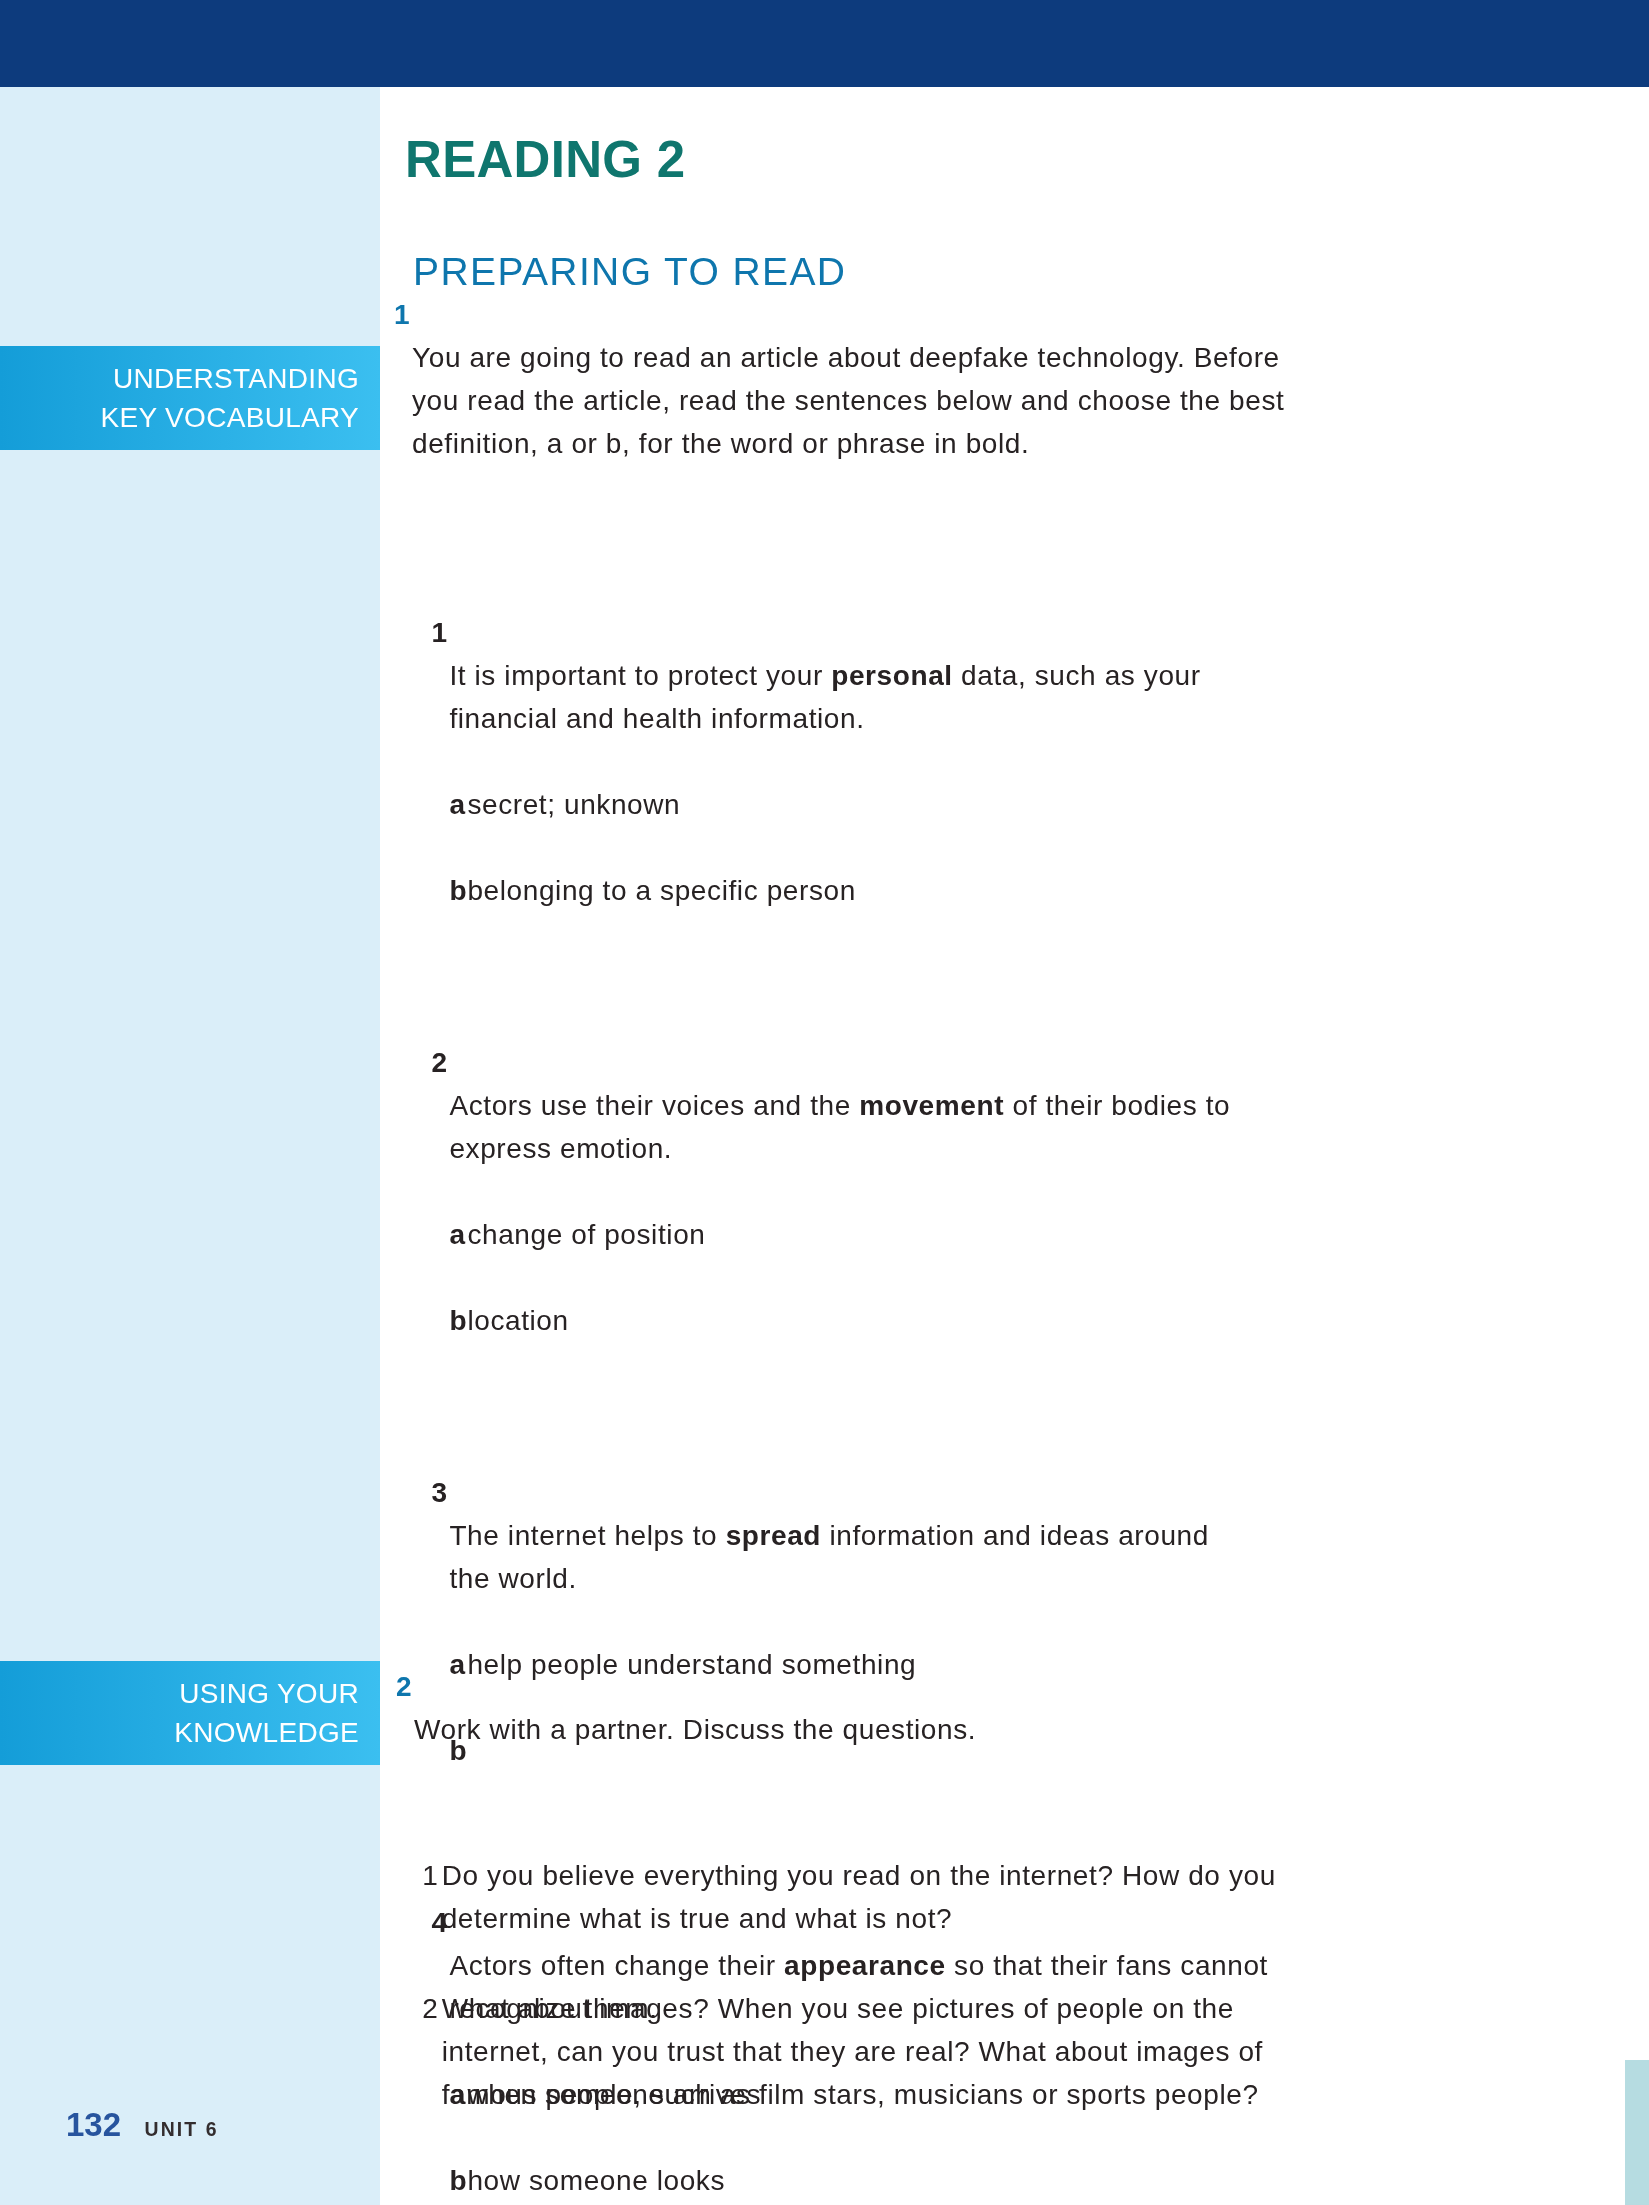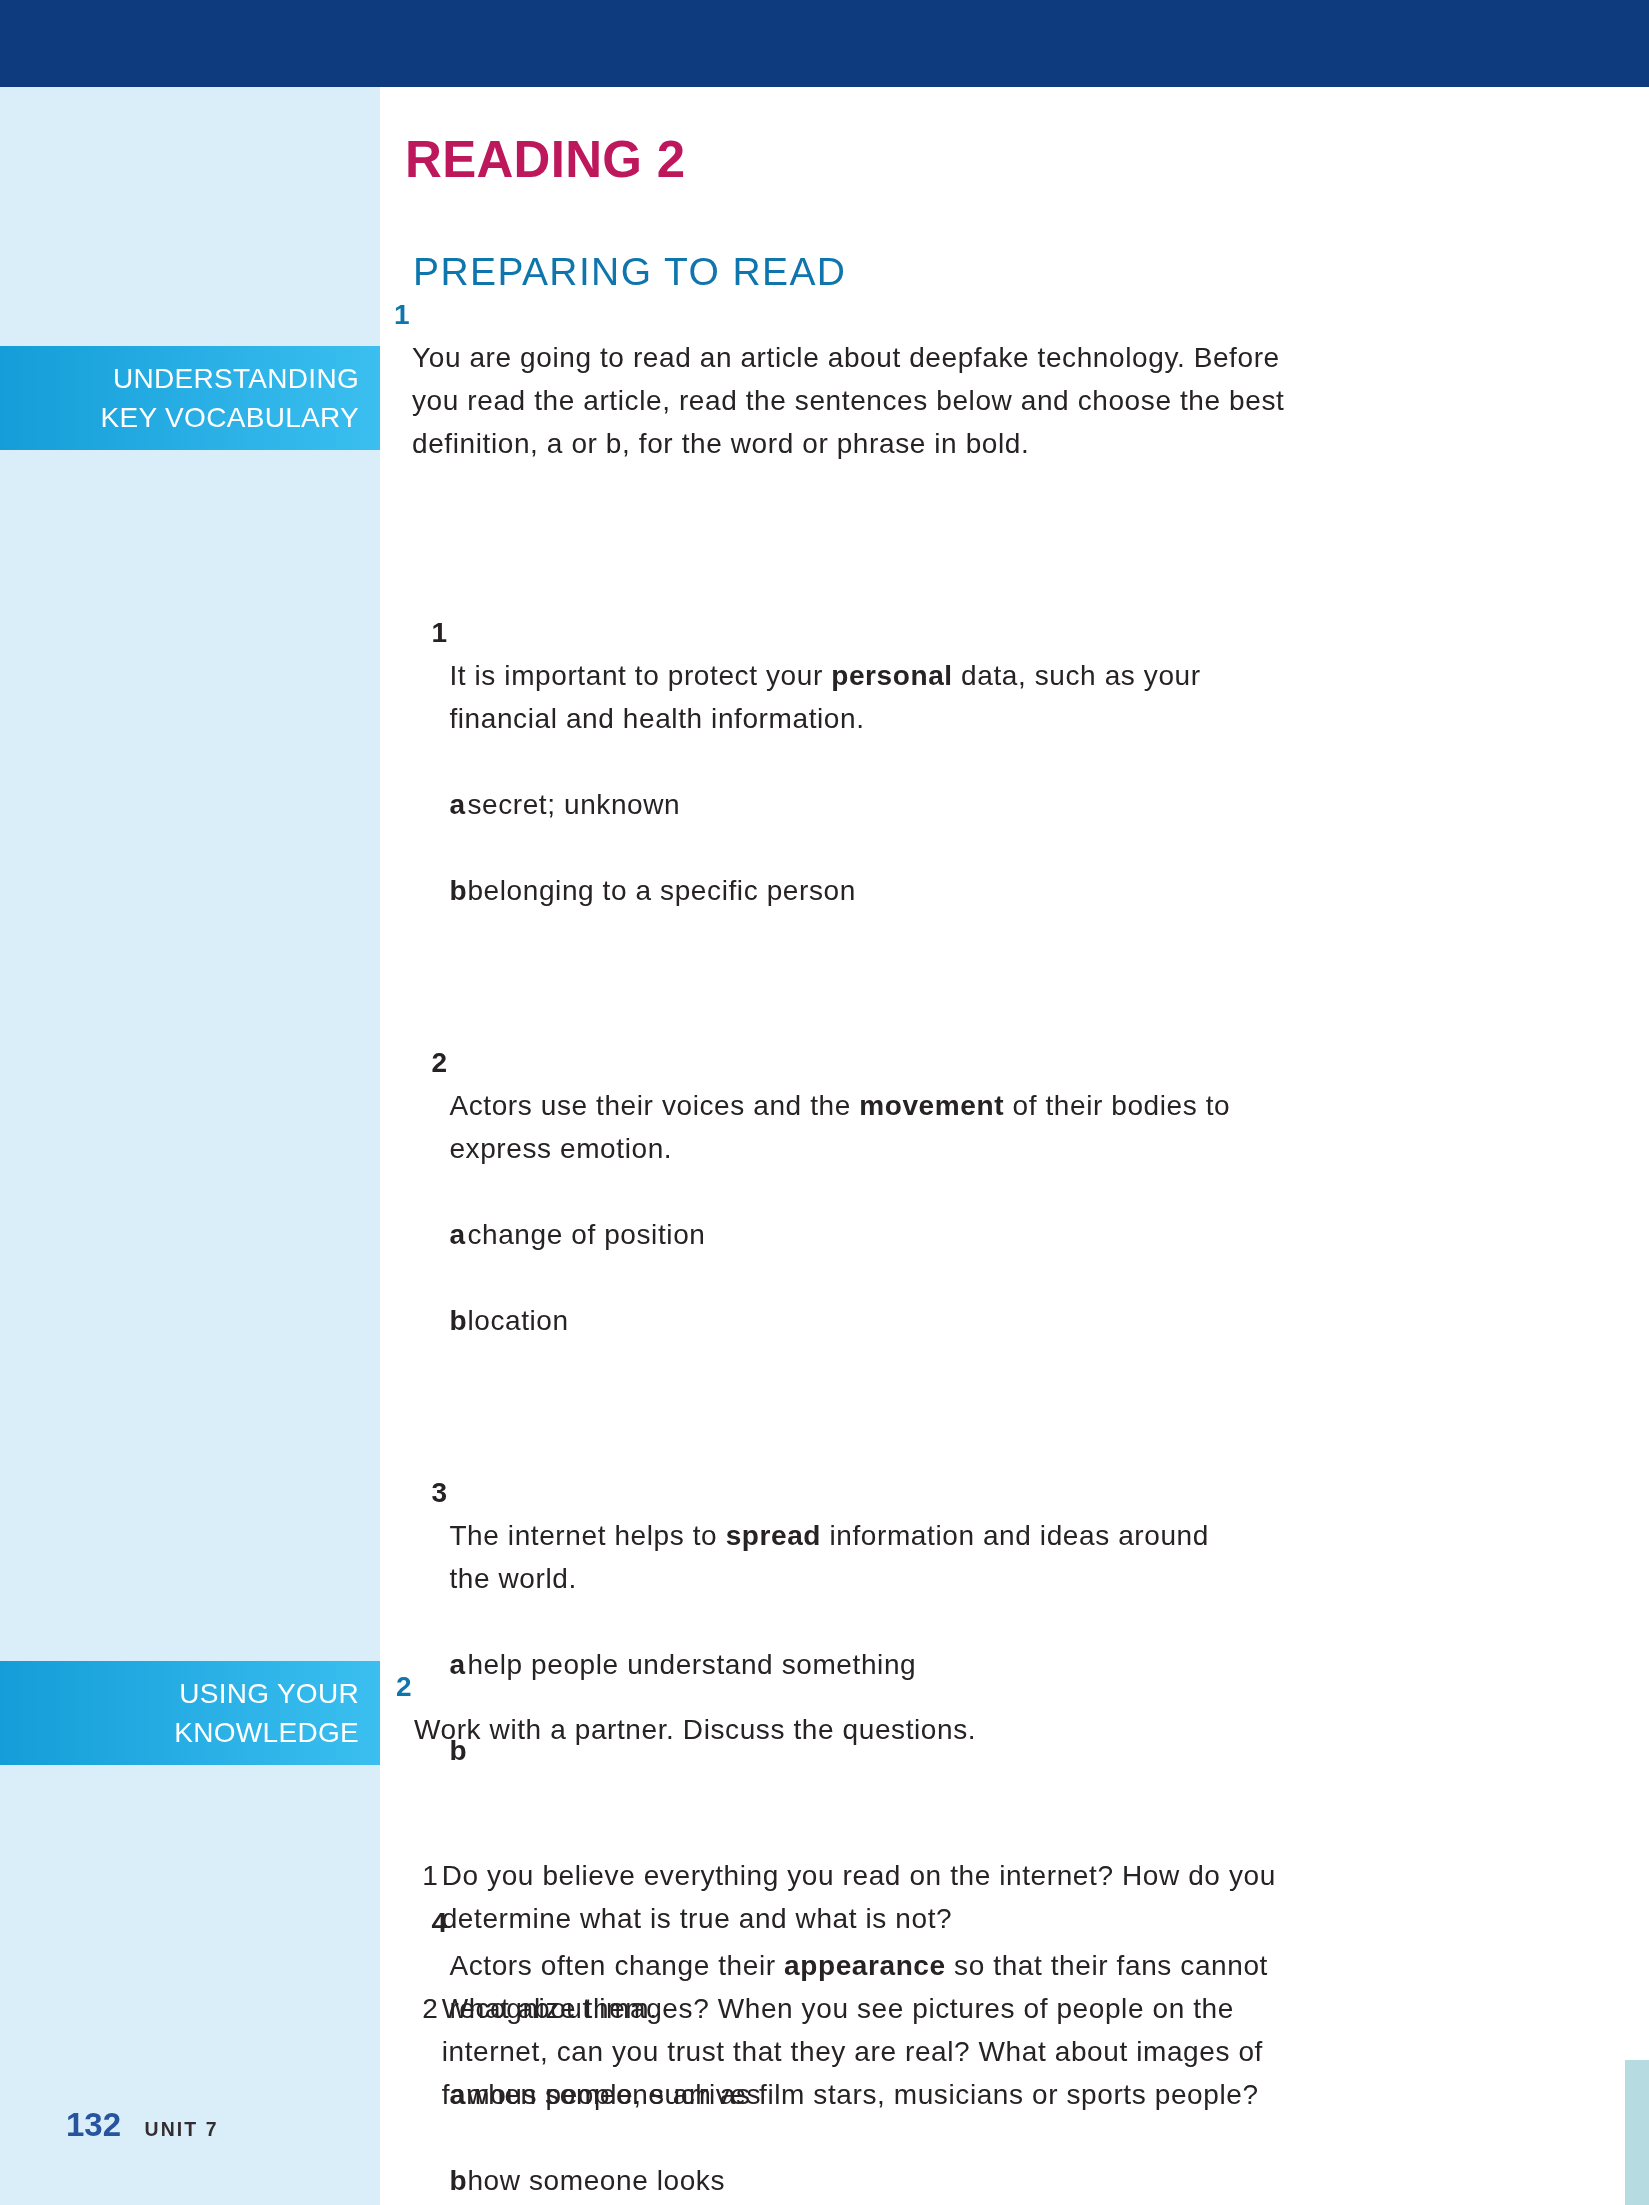--- a/index.html
+++ b/index.html
@@ -11,21 +11,21 @@
   .sidebar{position:absolute;left:0;top:87px;width:380px;height:2118px;background:#daeef9;}
   .label-box{
     position:absolute;left:0;width:380px;height:104px;box-sizing:border-box;
     background:linear-gradient(90deg,#149dd8,#3bbff0);
     color:#ffffff;display:flex;align-items:center;justify-content:flex-end;
     text-align:right;padding-right:21px;font-size:28px;line-height:39px;
     white-space:pre-line;letter-spacing:0.3px;
   }
   .label-box.box1{top:306px;margin-top:40px;}
   .label-box.box2{top:1661px;padding-left:48px;}
-  .page-title{position:absolute;left:405px;top:130px;font-size:51px;font-weight:bold;color:#be185d;letter-spacing:0.3px;}
+  .page-title{position:absolute;left:405px;top:130px;font-size:51px;font-weight:bold;color:#0f766e;letter-spacing:0.3px;}
   .section-heading{position:absolute;left:405px;top:242px;font-size:39px;font-weight:400;color:#0e76ad;letter-spacing:1.4px;}
   .bodytext{font-size:28px;line-height:43px;letter-spacing:0.6px;}
   .ex{position:absolute;display:flex;}
   .ex1{left:394px;top:293px;}
   .ex2{left:396px;top:1665px;}
   .ex-num{flex:none;width:18px;font-weight:bold;color:#0e76ad;}
   .ex-body{white-space:pre-line;}
   .instruction{font-weight:normal;}
   .items{margin-left:19.4px;margin-top:16.6px;}
   .item{display:flex;}
@@ -134,17 +134,17 @@
         <span class="qtext">What about images? When you see pictures of people on the
 internet, can you trust that they are real? What about images of
 famous people, such as film stars, musicians or sports people?</span>
       </div>
     </div>
   </div>
 </div>
 
 <div class="footer">
   <span class="page-number">132</span>
-  <span class="unit-label">UNIT 7</span>
+  <span class="unit-label">UNIT 6</span>
 </div>
 
 <div class="edge-strip"></div>
 
 
 </body></html>

